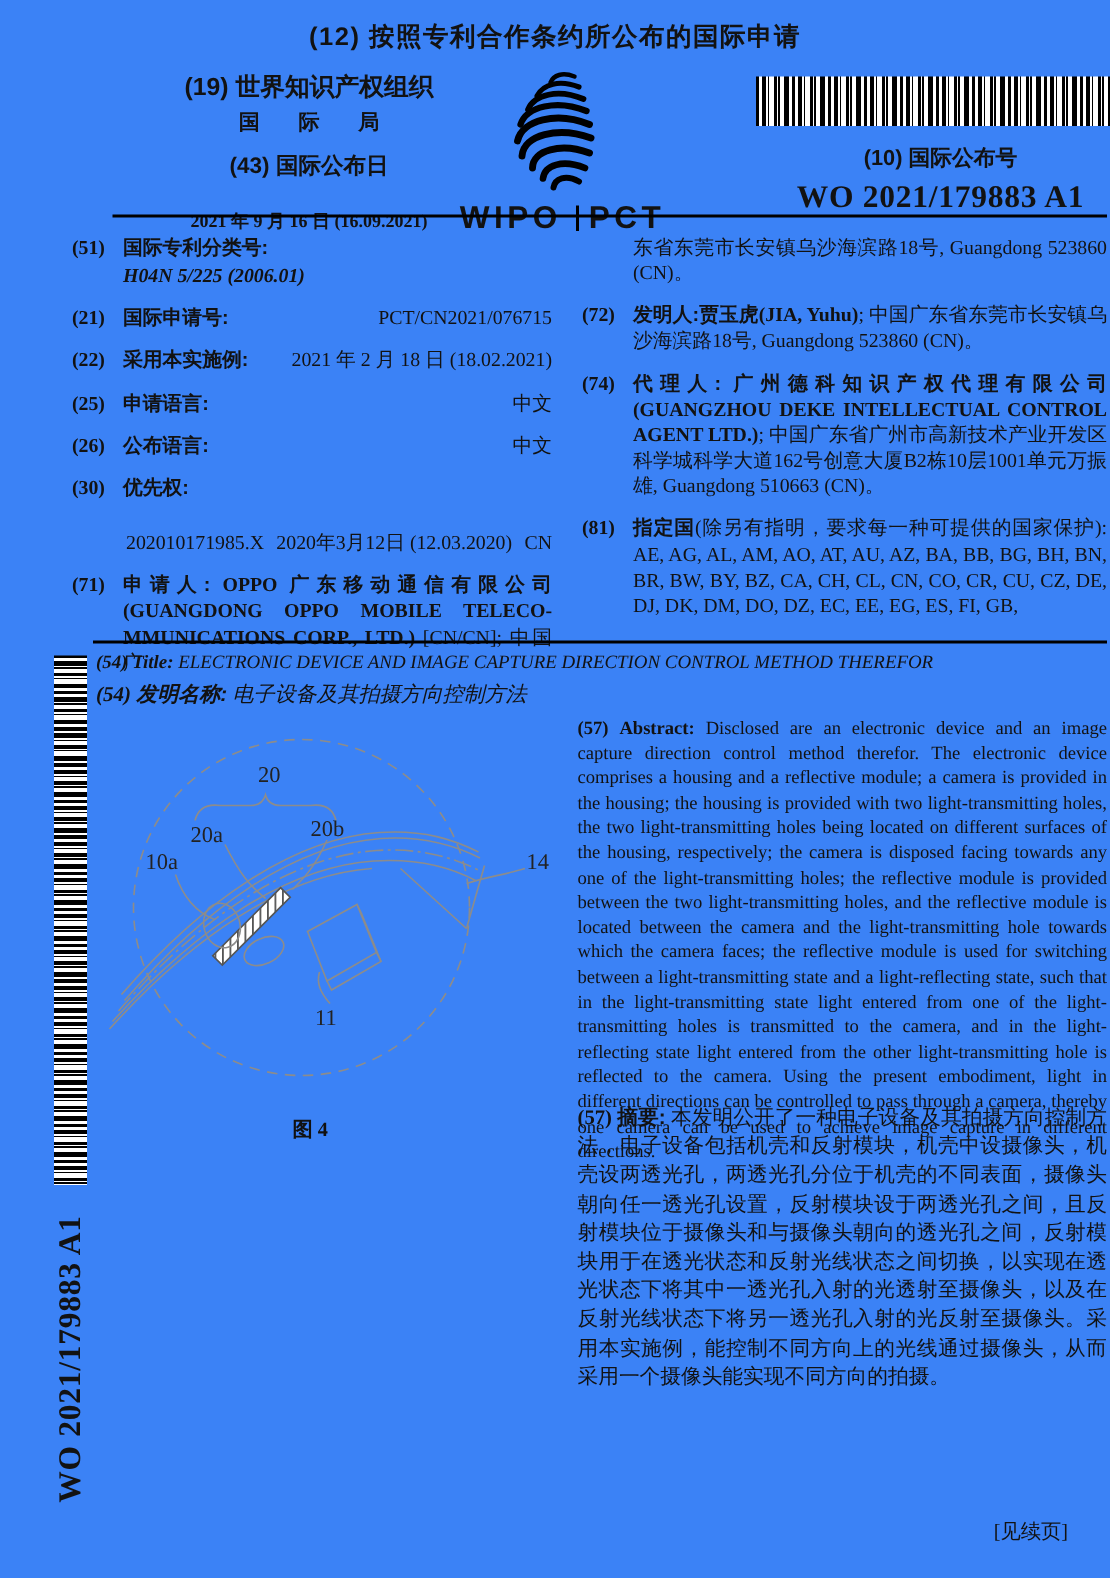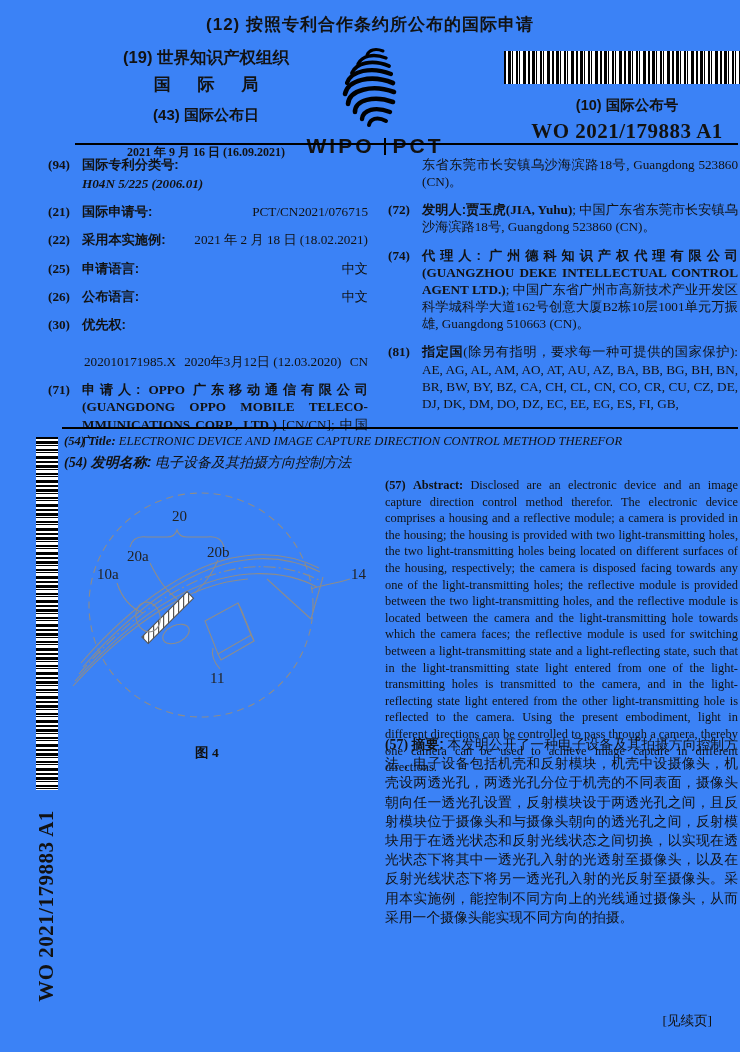--- a/index.html
+++ b/index.html
@@ -5,21 +5,21 @@
   html,body{margin:0;padding:0;background:#fff;}
   .page{position:relative;width:740px;height:1052px;background:#3b82f6;overflow:hidden;
         font-family:"Liberation Serif","DejaVu Serif",serif;color:#121212;}
   .cjk{font-family:"Liberation Sans","DejaVu Sans",sans-serif;}
   .b{font-weight:bold;}
   
   .doc-type{position:absolute;top:13px;left:0;right:0;text-align:center;
             font-size:17px;font-weight:bold;letter-spacing:1px;}
   .hdr-left{position:absolute;left:86px;top:47px;width:240px;text-align:center;}
   .org-line{font-size:16.5px;font-weight:bold;}
-  .bureau{font-size:17px;font-weight:bold;letter-spacing:11px;margin-top:4px;text-indent:11px;}
+  .bureau{font-size:14px;font-weight:bold;letter-spacing:11px;margin-top:4px;text-indent:11px;}
   .pubdate-label{font-size:15px;font-weight:bold;margin-top:10px;}
   .pubdate{font-size:12px;font-weight:bold;margin-top:19px;}
   .hdr-logo{position:absolute;left:306px;top:46px;width:138px;text-align:center;}
   .hdr-logo svg{display:block;margin:0 auto;}
   .logo-text{margin-top:2px;font-family:"Liberation Sans","DejaVu Sans",sans-serif;
              font-weight:bold;font-size:21px;letter-spacing:3px;white-space:nowrap;}
   .logo-sep{display:inline-block;border-left:2px solid #000;height:17px;
             margin:0 7px -2px 9px;}
   .hdr-right{position:absolute;left:504px;top:51px;width:246px;text-align:center;}
   .barcode-h{height:33px;width:246px;
@@ -94,21 +94,21 @@
     <div class="pubno-label cjk">(10) 国际公布号</div>
     <div class="pubno">WO 2021/179883 A1</div>
   </div>
 
   <div class="rule rule1"></div>
 
   <div class="biblio">
     <div class="bcol-left">
 
       <div class="brow">
-        <span class="bnum">(94)</span>
+        <span class="bnum">(51)</span>
         <div class="bcontent">
           <div class="blabel">国际专利分类号:</div>
           <div class="ipc">H04N 5/225 (2006.01)</div>
         </div>
       </div>
 
       <div class="brow">
         <span class="bnum">(21)</span>
         <div class="bcontent kv">
             <span class="blabel">国际申请号:</span>

